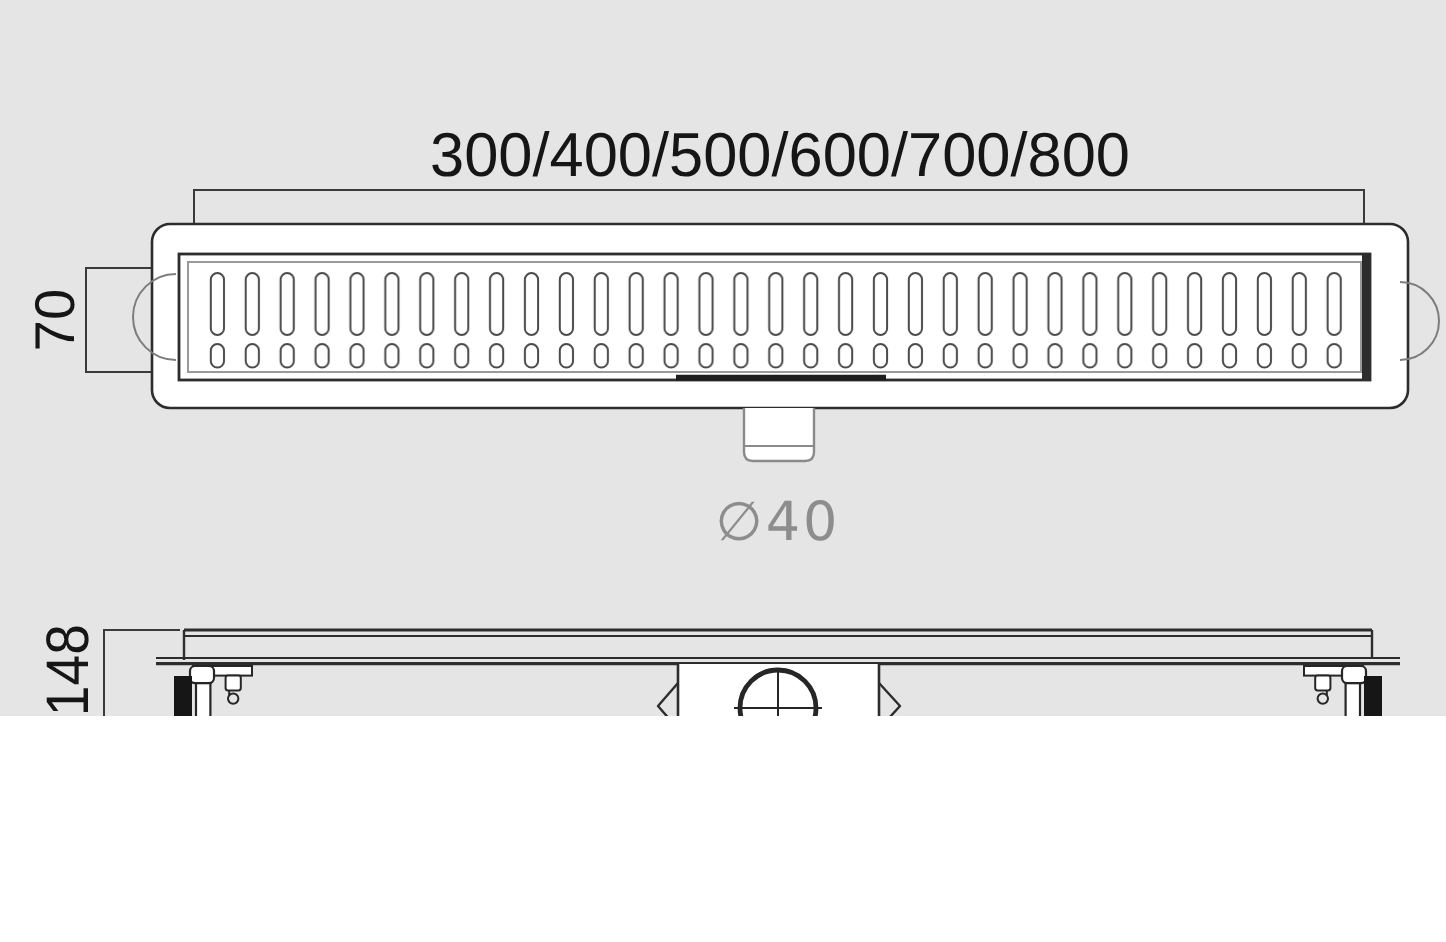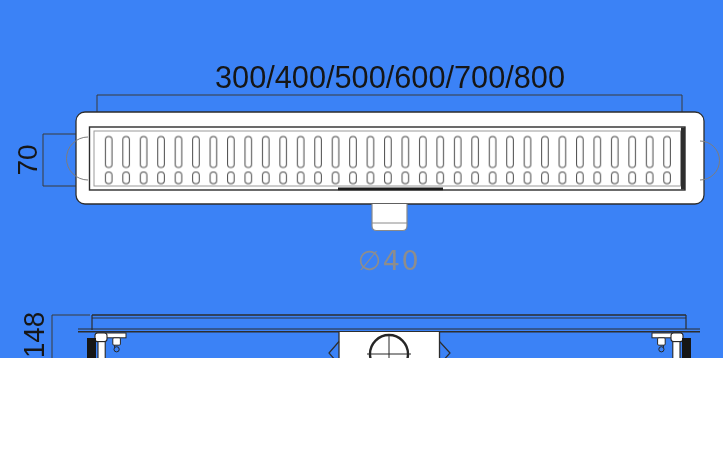--- a/index.html
+++ b/index.html
@@ -1,19 +1,19 @@
 <!DOCTYPE html>
 <html><head>
 <meta charset="utf-8">
 <style>
   html,body{margin:0;padding:0;background:#ffffff;}
   .stage{
     position:relative;
     width:723px;height:358px;
-    background:#3b82f6;
+    background:#e5e5e5;
     overflow:hidden;
   }
   svg{display:block;}
   .dim-text{
     font-family:"Liberation Sans", sans-serif;
     fill:#161616;
     font-weight:normal;
   }
   .outlet-text{
     font-family:"DejaVu Sans", sans-serif;

